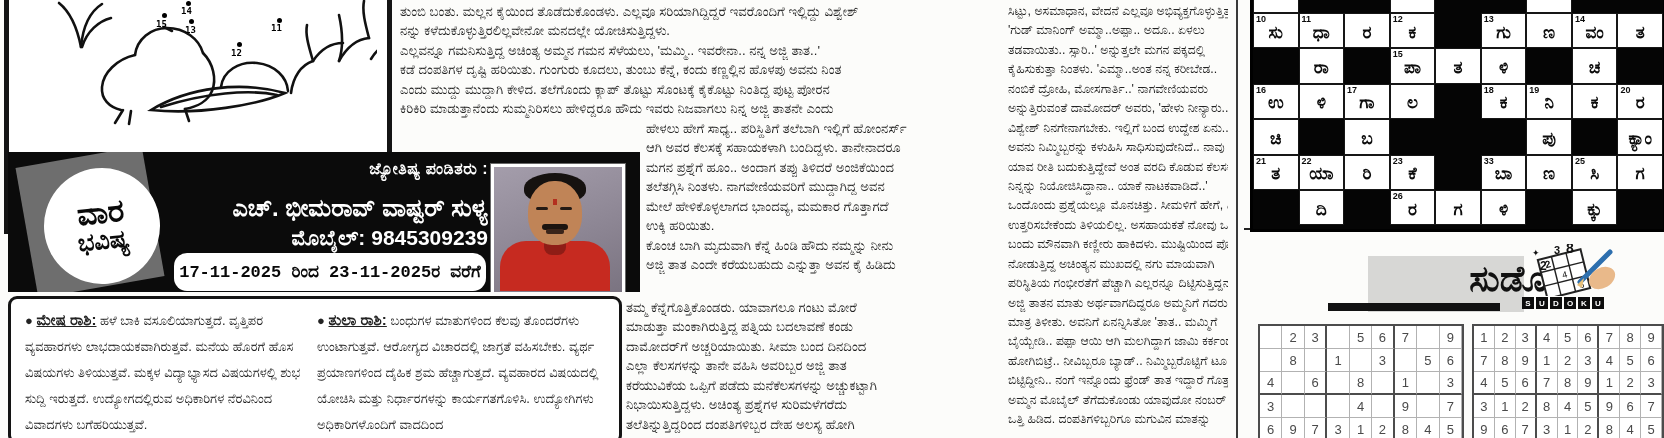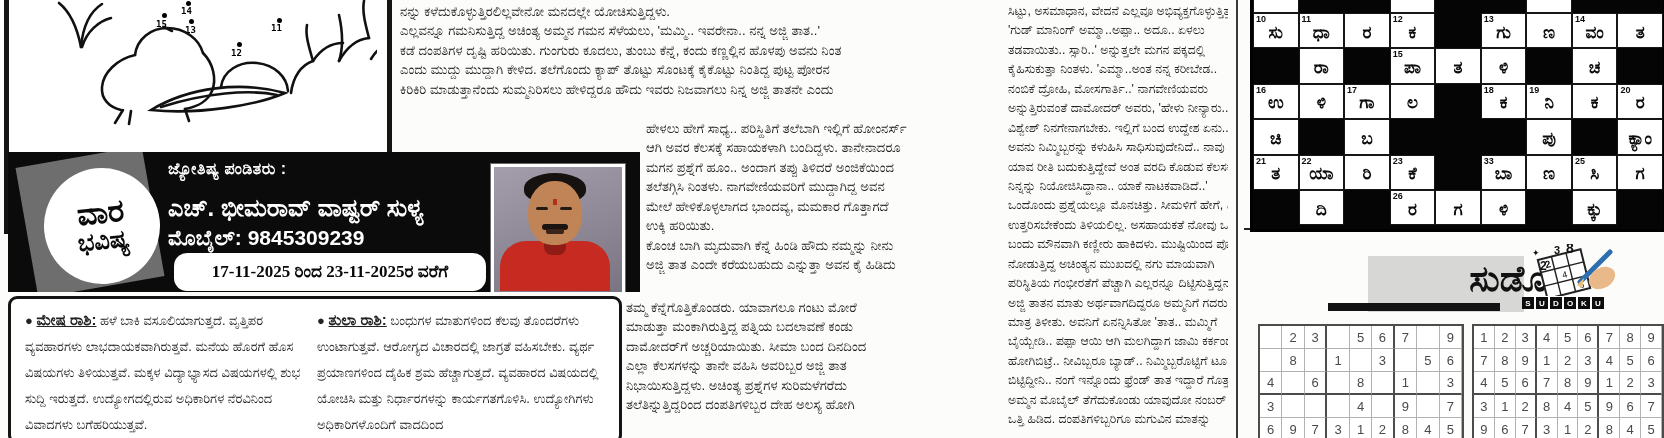--- a/index.html
+++ b/index.html
@@ -16,27 +16,27 @@
 
   
   .banner{position:absolute;left:8px;top:152px;width:632px;height:140px;background:#0b0b0b;overflow:hidden;}
   .banner .gray-sq{position:absolute;left:18px;top:4px;width:128px;height:132px;background:#6e6e6e;
                    transform:rotate(-10deg);}
   .banner .roundel{position:absolute;left:36px;top:16px;width:116px;height:116px;background:#fff;
                    border-radius:50%;display:flex;flex-direction:column;align-items:center;justify-content:center;
                    transform:rotate(-6deg);}
   .banner .roundel .l1{font-size:31px;font-weight:bold;color:#0a0a0a;line-height:30px;}
   .banner .roundel .l2{font-size:24px;font-weight:bold;color:#0a0a0a;line-height:26px;}
-  .banner .btxt{position:absolute;left:160px;top:8px;width:320px;text-align:left;color:#fff;}
+  .banner .btxt{position:absolute;left:160px;top:8px;width:320px;text-align:right;color:#fff;}
   .banner .sub{font-size:16px;font-weight:bold;letter-spacing:.5px;}
   .banner .astro{font-size:24px;font-weight:bold;margin-top:16px;white-space:nowrap;}
   .banner .mob{font-size:21px;font-weight:bold;margin-top:4px;}
   .banner .datepill{position:absolute;left:166px;top:101px;width:312px;height:38px;background:#fff;
                     border-radius:13px;display:flex;align-items:center;justify-content:center;
-                    font-family:Liberation Serif, serif;font-weight:bold;font-size:17px;color:#090909;}
+                    font-family:Liberation Mono, monospace;font-weight:bold;font-size:17px;color:#090909;}
   .photo-frame{position:absolute;left:482px;top:11px;width:128px;height:127px;background:#fff;
                border:1px solid #666;padding:3px;}
   .photo{position:relative;width:100%;height:100%;overflow:hidden;
          background:linear-gradient(160deg,#a49dab 0%,#8d8694 55%,#7a7380 100%);}
   .photo .head{position:absolute;left:34px;top:14px;width:54px;height:64px;background:#c08457;border-radius:48% 48% 44% 44%;}
   .photo .hair{position:absolute;left:30px;top:6px;width:62px;height:30px;background:#161210;border-radius:50% 50% 40% 40%;}
   .photo .brow{position:absolute;width:12px;height:3px;background:#241a14;border-radius:2px;top:40px;}
   .photo .tilak{position:absolute;left:59px;top:32px;width:4px;height:6px;background:#b3301f;}
   .photo .mouth{position:absolute;left:52px;top:62px;width:18px;height:5px;background:#3a241a;border-radius:2px;}
   .photo .mustache{position:absolute;left:48px;top:57px;width:26px;height:6px;background:#1c1410;border-radius:3px;}
@@ -169,20 +169,21 @@
       <span>ಹಳೆ ಬಾಕಿ ವಸೂಲಿಯಾಗುತ್ತದೆ. ವೃತ್ತಿಪರ ವ್ಯವಹಾರಗಳು ಲಾಭದಾಯಕವಾಗಿರುತ್ತವೆ. ಮನೆಯ ಹೊರಗೆ ಹೊಸ ವಿಷಯಗಳು ತಿಳಿಯುತ್ತವೆ. ಮಕ್ಕಳ ವಿದ್ಯಾಭ್ಯಾಸದ ವಿಷಯಗಳಲ್ಲಿ ಶುಭ ಸುದ್ದಿ ಇರುತ್ತದೆ. ಉದ್ಯೋಗದಲ್ಲಿರುವ ಅಧಿಕಾರಿಗಳ ನೆರವಿನಿಂದ ವಿವಾದಗಳು ಬಗೆಹರಿಯುತ್ತವೆ.</span>
     </div>
     <div class="horo-col c2">
       <span class="bullet">●</span>
       <b>ತುಲಾ ರಾಶಿ:</b>
       <span>ಬಂಧುಗಳ ಮಾತುಗಳಿಂದ ಕೆಲವು ತೊಂದರೆಗಳು ಉಂಟಾಗುತ್ತವೆ. ಆರೋಗ್ಯದ ವಿಚಾರದಲ್ಲಿ ಜಾಗ್ರತೆ ವಹಿಸಬೇಕು. ವ್ಯರ್ಥ ಪ್ರಯಾಣಗಳಿಂದ ದೈಹಿಕ ಶ್ರಮ ಹೆಚ್ಚಾಗುತ್ತದೆ. ವ್ಯವಹಾರದ ವಿಷಯದಲ್ಲಿ ಯೋಚಿಸಿ ಮತ್ತು ನಿರ್ಧಾರಗಳನ್ನು ಕಾರ್ಯಗತಗೊಳಿಸಿ. ಉದ್ಯೋಗಿಗಳು ಅಧಿಕಾರಿಗಳೊಂದಿಗೆ ವಾದದಿಂದ</span>
     </div>
   </div>
 
   <div class="tblock tb-a">
+      <div class="tline">ತುಂಬಿ ಬಂತು. ಮಲ್ಲನ ಕೈಯಿಂದ ತೊಡೆದುಕೊಂಡಳು. ಎಲ್ಲವೂ ಸರಿಯಾಗಿದ್ದಿದ್ದರೆ ಇವರೊಂದಿಗೆ ಇಲ್ಲಿದ್ದು ವಿಶ್ವೇಶ್</div>
       <div class="tline">ನನ್ನು ಕಳೆದುಕೊಳ್ಳುತ್ತಿರಲಿಲ್ಲವೇನೋ ಮನದಲ್ಲೇ ಯೋಚಿಸುತ್ತಿದ್ದಳು.</div>
       <div class="tline">  ಎಲ್ಲವನ್ನೂ ಗಮನಿಸುತ್ತಿದ್ದ ಅಚಿಂತ್ಯ ಅಮ್ಮನ ಗಮನ ಸೆಳೆಯಲು, 'ಮಮ್ಮಿ.. ಇವರೇನಾ.. ನನ್ನ ಅಜ್ಜಿ ತಾತ..'</div>
       <div class="tline">ಕಡೆ ದಂಪತಿಗಳ ದೃಷ್ಟಿ ಹರಿಯಿತು. ಗುಂಗುರು ಕೂದಲು, ತುಂಬು ಕೆನ್ನೆ, ಕಂದು ಕಣ್ಣಲ್ಲಿನ ಹೊಳಪು ಅವನು ನಿಂತ</div>
       <div class="tline">ಎಂದು ಮುದ್ದು ಮುದ್ದಾಗಿ ಕೇಳಿದ. ತಲೆಗೊಂದು ಕ್ಯಾಪ್ ತೊಟ್ಟು ಸೊಂಟಕ್ಕೆ ಕೈಕೊಟ್ಟು ನಿಂತಿದ್ದ ಪುಟ್ಟ ಪೋರನ</div>
       <div class="tline">ಕಿರಿಕಿರಿ ಮಾಡುತ್ತಾನೆಂದು ಸುಮ್ಮನಿರಿಸಲು ಹೇಳಿದ್ದರೂ ಹೌದು ಇವರು ನಿಜವಾಗಲು ನಿನ್ನ ಅಜ್ಜಿ ತಾತನೇ ಎಂದು</div>
     </div>
   <div class="tblock tb-b">
       <div class="tline">ಹೇಳಲು ಹೇಗೆ ಸಾಧ್ಯ.. ಪರಿಸ್ಥಿತಿಗೆ ತಲೆಬಾಗಿ ಇಲ್ಲಿಗೆ ಹೋಂನರ್ಸ್</div>
       <div class="tline">ಆಗಿ ಅವರ ಕೆಲಸಕ್ಕೆ ಸಹಾಯಕಳಾಗಿ ಬಂದಿದ್ದಳು. ತಾನೇನಾದರೂ</div>
       <div class="tline">ಮಗನ ಪ್ರಶ್ನೆಗೆ ಹೂಂ.. ಅಂದಾಗ ತಪ್ಪು ತಿಳಿದರೆ ಅಂಜಿಕೆಯಿಂದ</div>
@@ -190,20 +191,21 @@
       <div class="tline">ಮೇಲೆ ಹೇಳಿಕೊಳ್ಳಲಾಗದ ಭಾಂದವ್ಯ, ಮಮಕಾರ ಗೊತ್ತಾಗದೆ</div>
       <div class="tline">ಉಕ್ಕಿ ಹರಿಯಿತು.</div>
       <div class="tline">  ಕೊಂಚ ಬಾಗಿ ಮೃದುವಾಗಿ ಕೆನ್ನೆ ಹಿಂಡಿ ಹೌದು ನಮ್ಮನ್ನು ನೀನು</div>
       <div class="tline">ಅಜ್ಜಿ ತಾತ ಎಂದೇ ಕರೆಯಬಹುದು ಎನ್ನುತ್ತಾ ಅವನ ಕೈ ಹಿಡಿದು</div>
     </div>
   <div class="tblock tb-c">
       <div class="tline">ತಮ್ಮ ಕೆನ್ನೆಗೊತ್ತಿಕೊಂಡರು. ಯಾವಾಗಲೂ ಗಂಟು ಮೋರೆ</div>
       <div class="tline">ಮಾಡುತ್ತಾ ಮಂಕಾಗಿರುತ್ತಿದ್ದ ಪತ್ನಿಯ ಬದಲಾವಣೆ ಕಂಡು</div>
       <div class="tline">ದಾಮೋದರ್‌ಗೆ ಅಚ್ಚರಿಯಾಯಿತು. ಸೀಮಾ ಬಂದ ದಿನದಿಂದ</div>
       <div class="tline">ಎಲ್ಲಾ ಕೆಲಸಗಳನ್ನು ತಾನೇ ವಹಿಸಿ ಅವರಿಬ್ಬರ ಅಜ್ಜಿ ತಾತ</div>
+      <div class="tline">ಕರೆಯುವಿಕೆಯ ಒಪ್ಪಿಗೆ ಪಡೆದು ಮನೆಕೆಲಸಗಳನ್ನು ಅಚ್ಚುಕಟ್ಟಾಗಿ</div>
       <div class="tline">ನಿಭಾಯಿಸುತ್ತಿದ್ದಳು. ಅಚಿಂತ್ಯ ಪ್ರಶ್ನೆಗಳ ಸುರಿಮಳೆಗರೆದು</div>
       <div class="tline">ತಲೆತಿನ್ನುತ್ತಿದ್ದರಿಂದ ದಂಪತಿಗಳಿಬ್ಬರ ದೇಹ ಅಲಸ್ಯ ಹೋಗಿ</div>
     </div>
   <div class="tblock tb-d">
       <div class="tline">ಸಿಟ್ಟು, ಅಸಮಾಧಾನ, ವೇದನೆ ಎಲ್ಲವೂ ಅಭಿವ್ಯಕ್ತಗೊಳ್ಳುತ್ತಿತ್ತು.</div>
       <div class="tline">'ಗುಡ್ ಮಾನಿಂಗ್ ಅಮ್ಮಾ..ಅಪ್ಪಾ.. ಅದೂ.. ಏಳಲು</div>
       <div class="tline">ತಡವಾಯಿತು.. ಸ್ಸಾರಿ..' ಅನ್ನುತ್ತಲೇ ಮಗನ ಪಕ್ಕದಲ್ಲಿ</div>
       <div class="tline">ಕೈಹಿಸುಕುತ್ತಾ ನಿಂತಳು. 'ಎಮ್ಮಾ..ಅಂತ ನನ್ನ ಕರೀಬೇಡ..</div>
       <div class="tline">ನಂಬಿಕೆ ದ್ರೋಹಿ, ಮೋಸಗಾರ್ತಿ..' ನಾಗವೇಣಿಯವರು</div>
       <div class="tline">ಅನ್ನುತ್ತಿರುವಂತೆ ದಾಮೋದರ್ ಅವರು, 'ಹೇಳು ನೀನ್ಯಾರು..</div>

